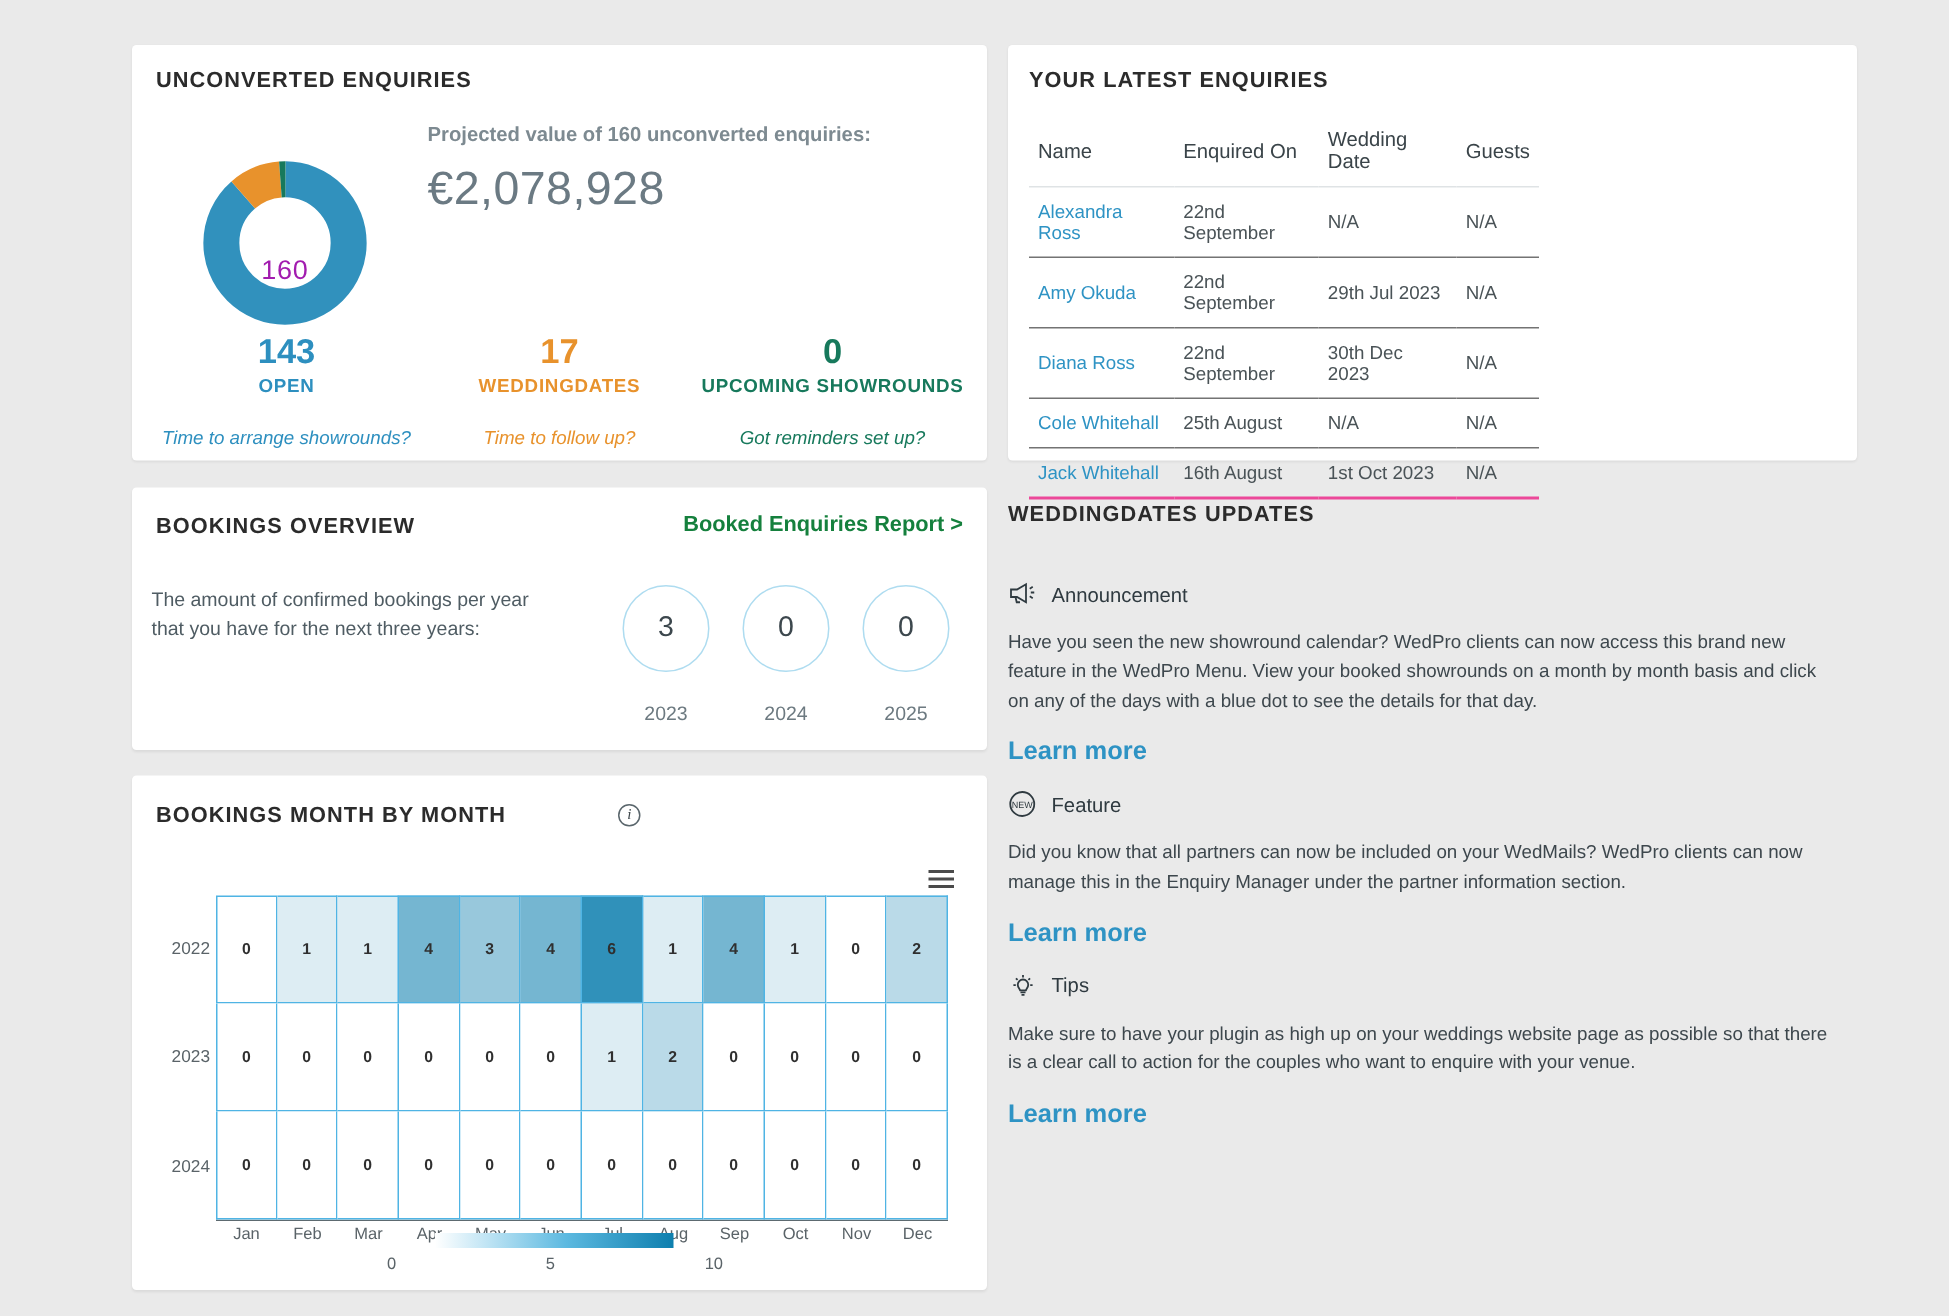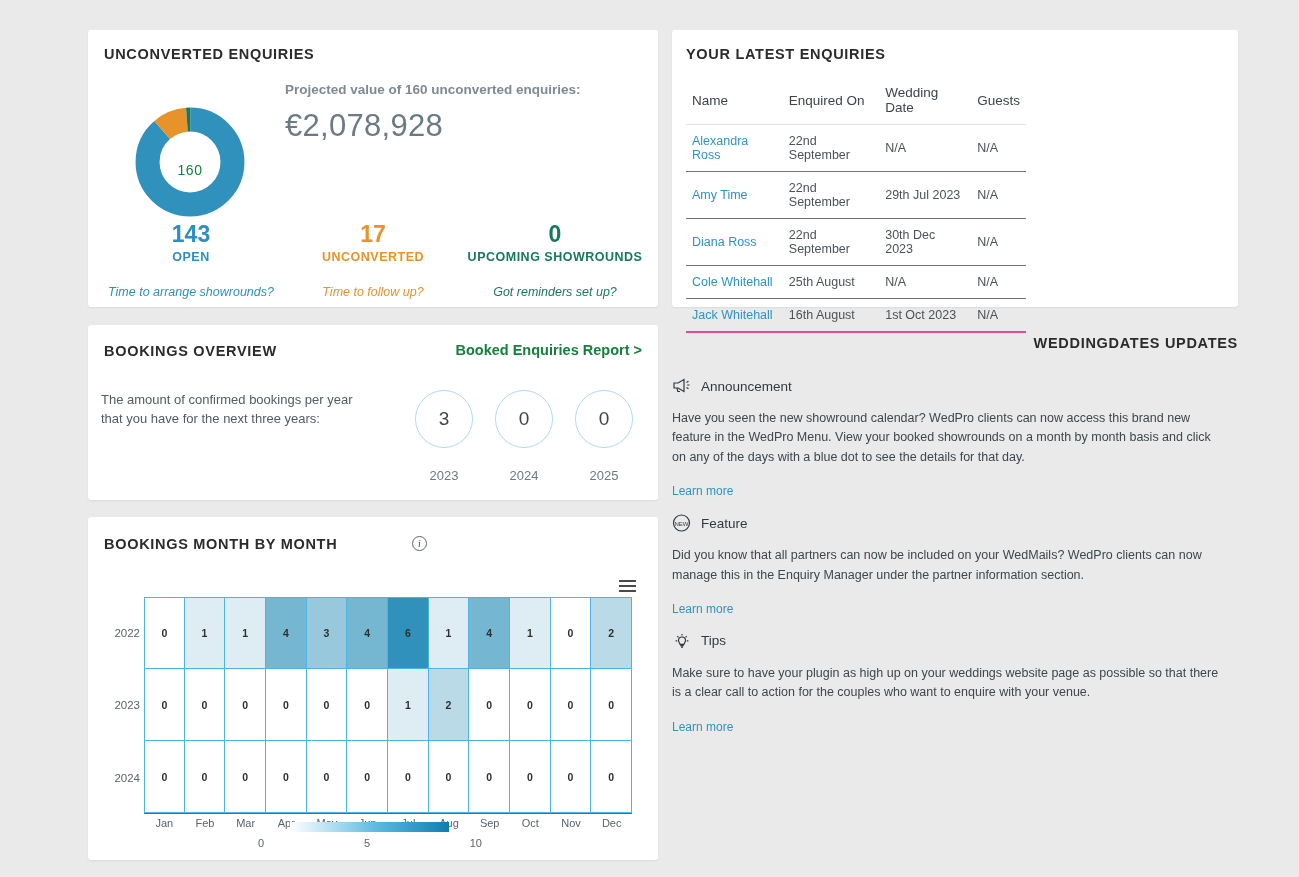--- a/index.html
+++ b/index.html
@@ -25,23 +25,23 @@
   }
 
   
   #unconverted { left: 88px; top: 30px; width: 570px; height: 277px; }
   #unconverted .card-title { position: absolute; left: 16px; top: 16px; }
 
   .donut-wrap { position: absolute; left: 18px; top: 48px; width: 168px; height: 168px; }
   .donut { width: 112px; height: 112px; margin: 28px auto 0; position: relative; }
   .donut svg { display: block; }
   .donut-center {
-    position: absolute; left: 0; top: 8px; width: 112px; height: 112px;
+    position: absolute; left: 0; top: 18px; width: 112px; height: 112px;
     display: flex; align-items: center; justify-content: center;
-    font-size: 14px; color: #15803d; letter-spacing: .5px;
+    font-size: 18px; color: #a21caf; letter-spacing: .5px;
   }
 
   .projected-label {
     position: absolute; left: 197px; top: 52px;
     font-size: 13.5px; color: #7d8a91; font-weight: bold;
   }
   .projected-value {
     position: absolute; left: 197px; top: 78px;
     font-size: 31px; color: #6b7a83; letter-spacing: .3px;
   }
@@ -141,32 +141,32 @@
     background: linear-gradient(to right, #ffffff, #bfe4f4 22%, #5cb9e0 55%, #0e7fae 100%);
   }
   .legend-ticks {
     position: absolute; left: 170px; top: 320px; width: 224px;
     display: flex; justify-content: space-between;
     font-size: 11px; color: #5a6368;
   }
 
   
   #updates { position: absolute; left: 672px; top: 335px; width: 566px; }
-  #updates .card-title { display: block; margin-bottom: 26px; text-align: right; }
+  #updates .card-title { display: block; margin-bottom: 36px; }
   .upd-head {
     display: flex; align-items: center; gap: 9px;
     font-size: 13.5px; color: #2f3a40; margin-bottom: 14px;
   }
   .upd-body {
     font-size: 12.5px; color: #3d474d; line-height: 1.55; margin-bottom: 14px;
     max-width: 548px;
   }
   .upd-link {
-    display: inline-block; font-size: 12px; color: #2e93c4;
-    text-decoration: none; margin-bottom: 16px;
+    display: inline-block; font-size: 17px; color: #2e93c4;
+    text-decoration: none; margin-bottom: 16px; font-weight: bold;
   }
   .ic { width: 20px; height: 18px; display: inline-block; flex: 0 0 20px; }
   .ic svg { display: block; }
 </style>
 </head>
 <body>
 
 <div class="page">
 
   <div class="card" id="unconverted">
@@ -187,21 +187,21 @@
     <div class="projected-value">€2,078,928</div>
 
     <div class="stats">
       <div class="stat">
         <div class="stat-num s-blue">143</div>
         <div class="stat-label s-blue">OPEN</div>
         <a href="#" class="stat-link s-blue">Time to arrange showrounds?</a>
       </div>
       <div class="stat">
         <div class="stat-num s-orange">17</div>
-        <div class="stat-label s-orange">UNCONVERTED</div>
+        <div class="stat-label s-orange">WEDDINGDATES</div>
         <a href="#" class="stat-link s-orange">Time to follow up?</a>
       </div>
       <div class="stat">
         <div class="stat-num s-green">0</div>
         <div class="stat-label s-green">UPCOMING SHOWROUNDS</div>
         <a href="#" class="stat-link s-green">Got reminders set up?</a>
       </div>
     </div>
   </div>
 
@@ -217,21 +217,21 @@
         </tr>
       </thead>
       <tbody>
         <tr>
           <td><a href="#" class="enq-name">Alexandra Ross</a></td>
           <td>22nd September</td>
           <td>N/A</td>
           <td>N/A</td>
         </tr>
         <tr>
-          <td><a href="#" class="enq-name">Amy Time</a></td>
+          <td><a href="#" class="enq-name">Amy Okuda</a></td>
           <td>22nd September</td>
           <td>29th Jul 2023</td>
           <td>N/A</td>
         </tr>
         <tr>
           <td><a href="#" class="enq-name">Diana Ross</a></td>
           <td>22nd September</td>
           <td>30th Dec 2023</td>
           <td>N/A</td>
         </tr>

